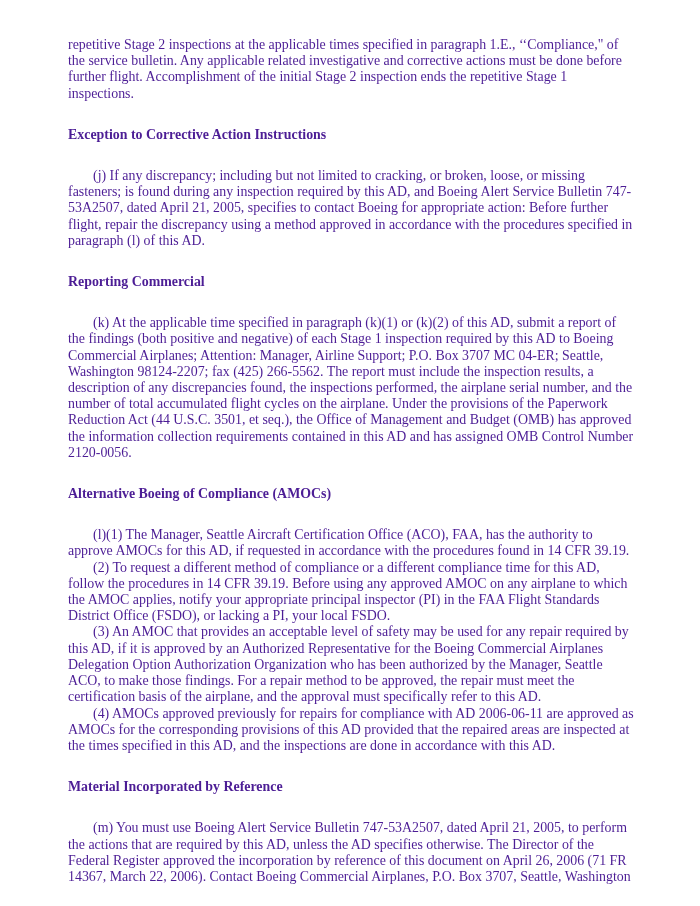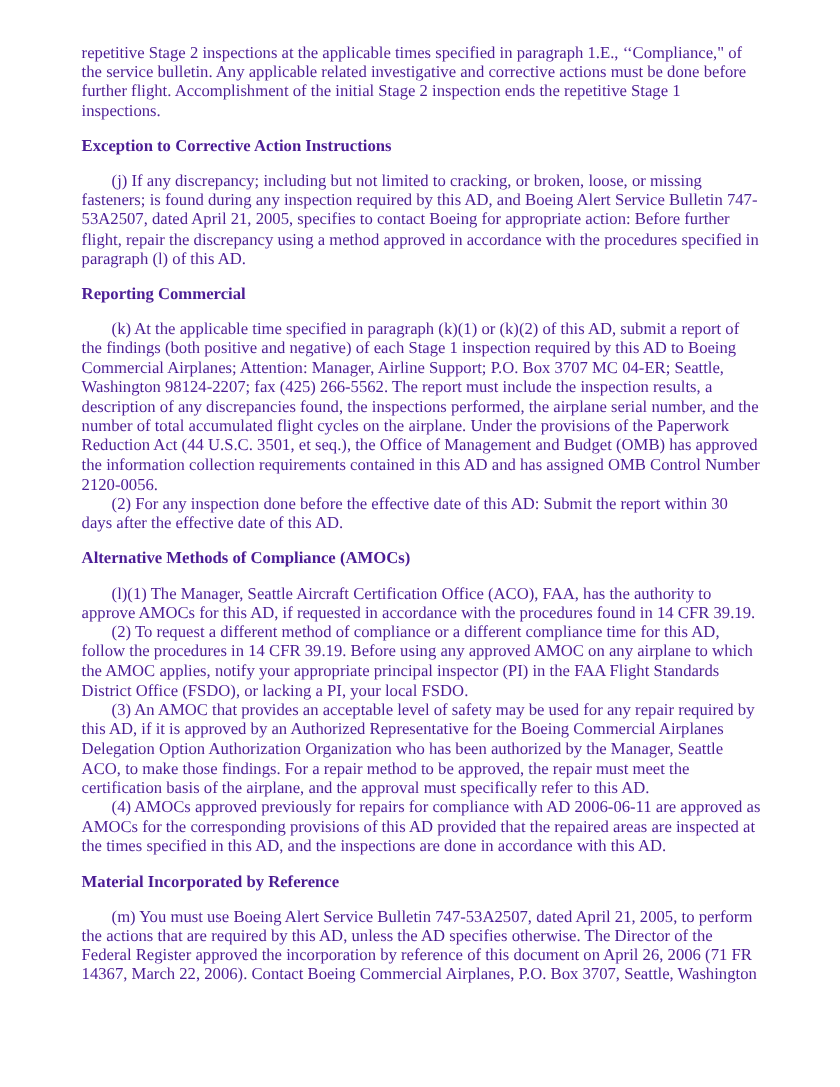--- a/index.html
+++ b/index.html
@@ -26,37 +26,36 @@
     text-indent: 25px;
   }
   .para.no-indent {
     text-indent: 0;
   }
   .heading {
     font-family: inherit;
     font-size: inherit;
     line-height: inherit;
     font-weight: 700;
-    margin: 13px 0;
+    margin: 25px 0;
   }
 </style>
 </head>
 <body style="background: rgb(255, 255, 255);">
 
 <main class="page" style="background: rgb(255, 255, 255); color: #4c1d95;">
   <p class="para no-indent">repetitive Stage 2 inspections at the applicable times specified in paragraph 1.E., ‘‘Compliance," of the service bulletin. Any applicable related investigative and corrective actions must be done before further flight. Accomplishment of the initial Stage 2 inspection ends the repetitive Stage 1 inspections.</p>
 
   <h2 class="heading">Exception to Corrective Action Instructions</h2>
   <p class="para">(j) If any discrepancy; including but not limited to cracking, or broken, loose, or missing fasteners; is found during any inspection required by this AD, and Boeing Alert Service Bulletin 747-53A2507, dated April 21, 2005, specifies to contact Boeing for appropriate action: Before further flight, repair the discrepancy using a method approved in accordance with the procedures specified in paragraph (l) of this AD.</p>
 
   <h2 class="heading">Reporting Commercial</h2>
   <p class="para">(k) At the applicable time specified in paragraph (k)(1) or (k)(2) of this AD, submit a report of the findings (both positive and negative) of each Stage 1 inspection required by this AD to Boeing Commercial Airplanes; Attention: Manager, Airline Support; P.O. Box 3707 MC 04-ER; Seattle, Washington 98124-2207; fax (425) 266-5562. The report must include the inspection results, a description of any discrepancies found, the inspections performed, the airplane serial number, and the number of total accumulated flight cycles on the airplane. Under the provisions of the Paperwork Reduction Act (44 U.S.C. 3501, et seq.), the Office of Management and Budget (OMB) has approved the information collection requirements contained in this AD and has assigned OMB Control Number 2120-0056.</p>
-  <p class="para">(2) For any inspection done before the effective date of this AD: Submit the report within 30 days after the effective date of this AD.</p>
 
-  <h2 class="heading">Alternative Methods of Compliance (AMOCs)</h2>
+  <h2 class="heading">Alternative Boeing of Compliance (AMOCs)</h2>
   <p class="para">(l)(1) The Manager, Seattle Aircraft Certification Office (ACO), FAA, has the authority to approve AMOCs for this AD, if requested in accordance with the procedures found in 14 CFR 39.19.</p>
   <p class="para">(2) To request a different method of compliance or a different compliance time for this AD, follow the procedures in 14 CFR 39.19. Before using any approved AMOC on any airplane to which the AMOC applies, notify your appropriate principal inspector (PI) in the FAA Flight Standards District Office (FSDO), or lacking a PI, your local FSDO.</p>
   <p class="para">(3) An AMOC that provides an acceptable level of safety may be used for any repair required by this AD, if it is approved by an Authorized Representative for the Boeing Commercial Airplanes Delegation Option Authorization Organization who has been authorized by the Manager, Seattle ACO, to make those findings. For a repair method to be approved, the repair must meet the certification basis of the airplane, and the approval must specifically refer to this AD.</p>
   <p class="para">(4) AMOCs approved previously for repairs for compliance with AD 2006-06-11 are approved as AMOCs for the corresponding provisions of this AD provided that the repaired areas are inspected at the times specified in this AD, and the inspections are done in accordance with this AD.</p>
 
   <h2 class="heading">Material Incorporated by Reference</h2>
   <p class="para">(m) You must use Boeing Alert Service Bulletin 747-53A2507, dated April 21, 2005, to perform the actions that are required by this AD, unless the AD specifies otherwise. The Director of the Federal Register approved the incorporation by reference of this document on April 26, 2006 (71 FR 14367, March 22, 2006). Contact Boeing Commercial Airplanes, P.O. Box 3707, Seattle, Washington</p>
 </main>
 
 </body></html>

